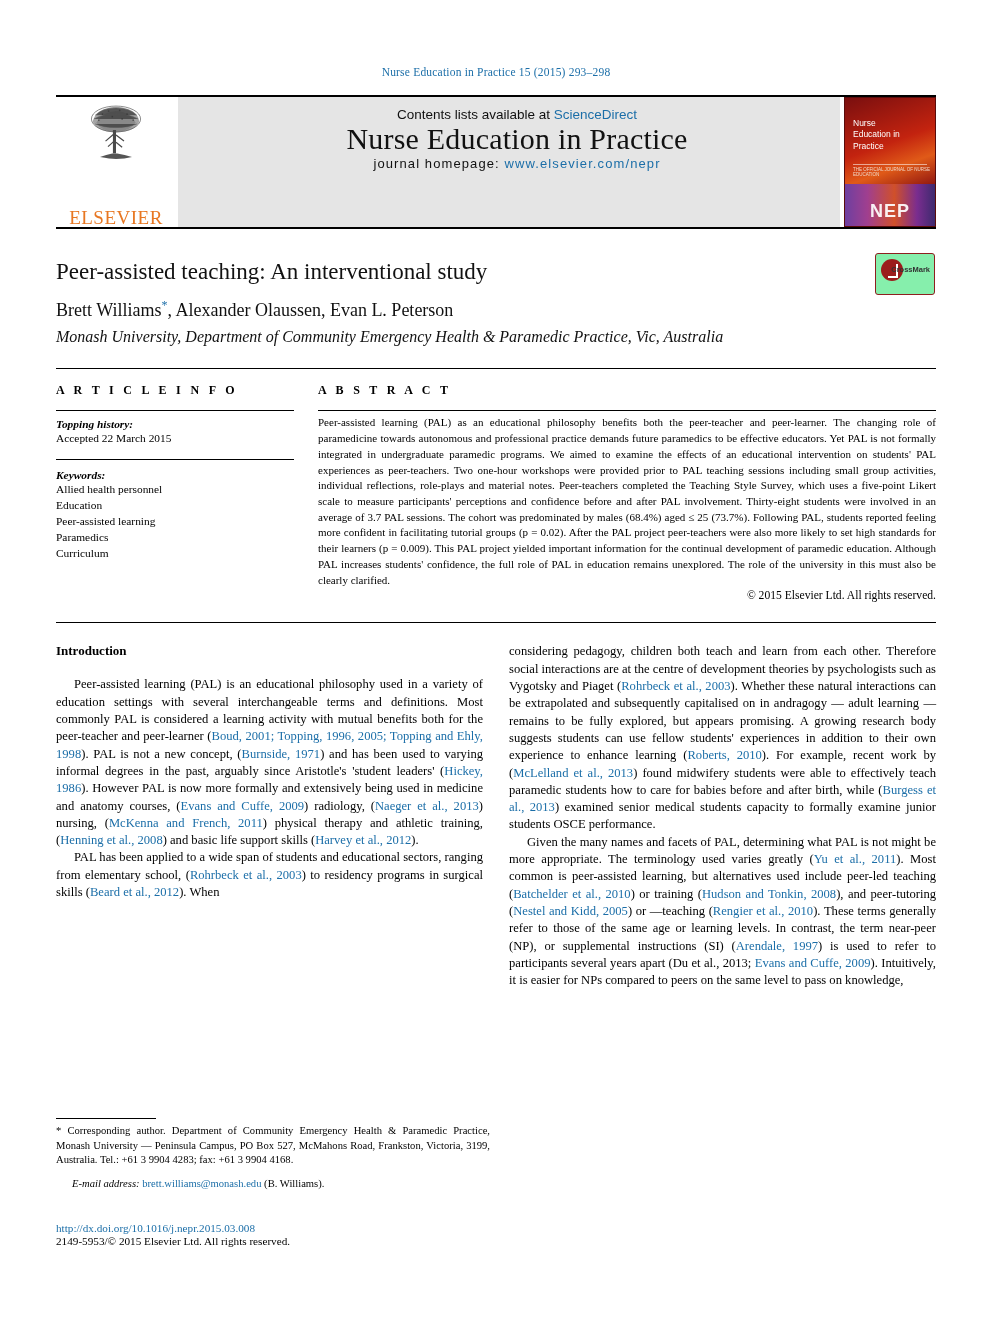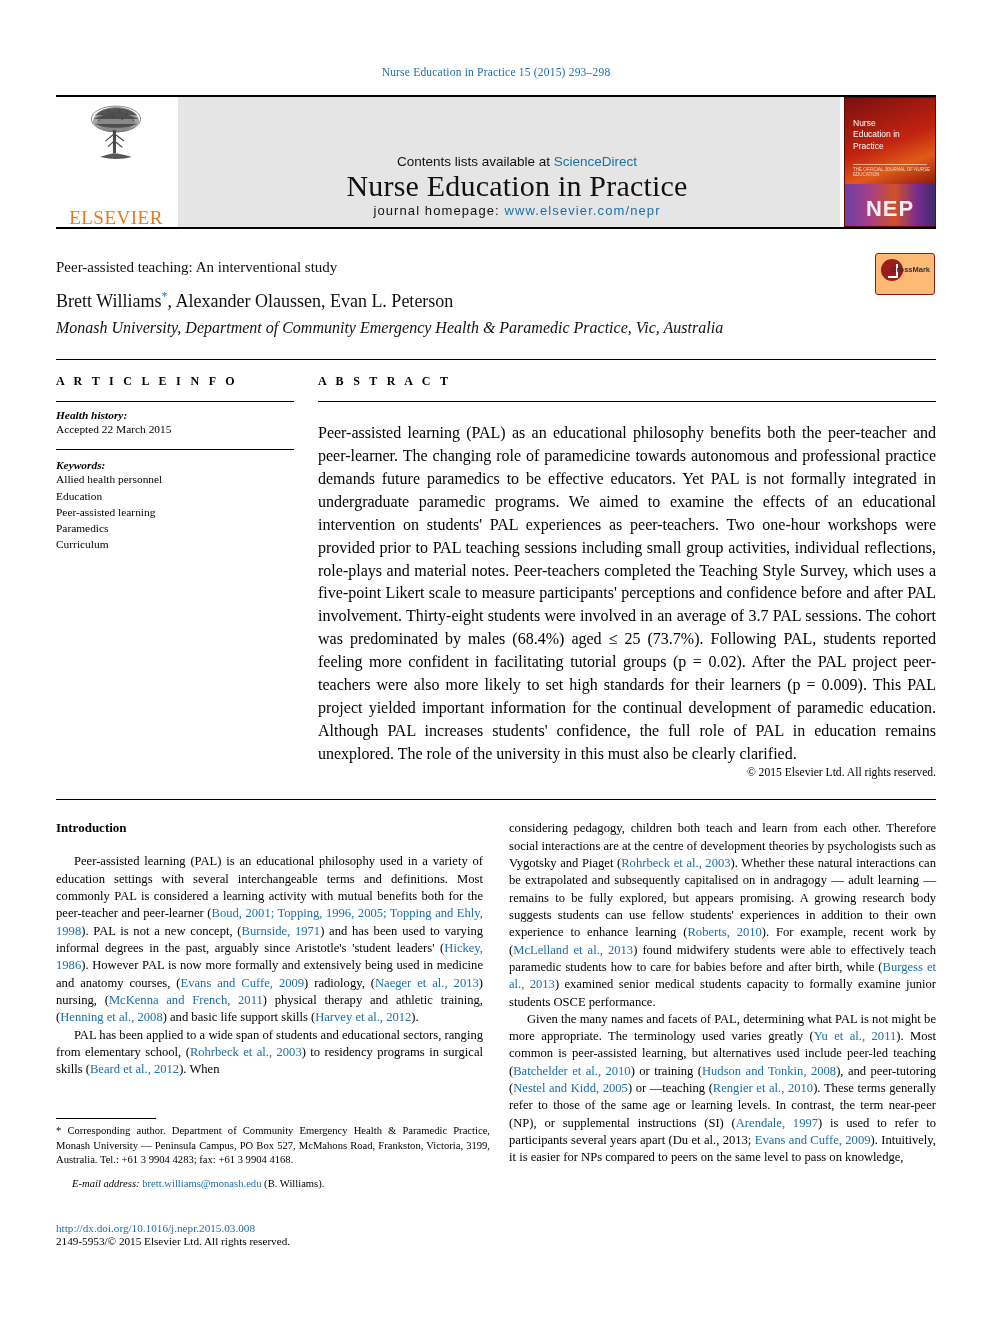--- a/index.html
+++ b/index.html
@@ -60,21 +60,21 @@
     font-weight: 400;
     line-height: 1;
     margin-top: 1px;
   }
   .masthead-center {
     flex: 1 1 auto;
     background: #e5e5e5;
     display: flex;
     flex-direction: column;
     align-items: center;
-    justify-content: flex-end;
+    justify-content: flex-start;
     padding: 10px 0 9px 16px;
     margin-left: 2px;
   }
   .contents-line {
     font-size: 13.5px;
     font-family: "Liberation Sans", sans-serif;
     color: #111;
   }
   .contents-line .sd {
     color: #1b6ea8;
@@ -118,35 +118,35 @@
     position:absolute; left:8px; top:69px;
     color:#f0d8c8; font-size:4.5px;
     font-family:"Liberation Sans", sans-serif;
   }
   .cover-thumb .cov-bottom {
     position:absolute; left:0; right:0; bottom:0; height:42px;
     background: linear-gradient(90deg,#6e3fa0 0%, #a03f8f 25%, #d0502a 55%, #7a2d8f 80%, #3d2a6e 100%);
   }
   .cover-thumb .cov-nep {
     position:absolute; left:0; right:0; bottom:4px;
-    text-align:center; color:#ffffff; font-size:22px; font-weight:bold;
+    text-align:center; color:#ffffff; font-size:18px; font-weight:bold;
     font-family:"Liberation Sans", sans-serif; letter-spacing:1px;
     opacity:.92;
   }
   .masthead-bottom-rule {
     border-top: 2.2px solid #000;
   }
 
   
   .title-block {
     margin-top: 30px;
     position: relative;
   }
   .paper-title {
-    font-size: 15px;
+    font-size: 23px;
     font-family: "Liberation Serif", serif;
     color: #111;
     line-height: 1.15;
   }
   .authors {
     font-size: 18px;
     margin-top: 13px;
     font-family: "Liberation Serif", serif;
     color: #111;
   }
@@ -166,21 +166,21 @@
     position: absolute;
     right: 0;
     top: -6px;
     width: 62px;
     text-align: center;
   }
   .crossmark .cm-box {
     width: 58px; height: 40px;
     border: 1px solid #8d1f1f;
     border-radius: 3px;
-    background: #fdba74;
+    background: #86efac;
     position: relative;
     margin: 0 auto;
   }
   .cm-circle {
     position:absolute; left:5px; top:5px;
     width:22px; height:22px; border-radius:50%;
     background:#9b1c1c;
   }
   .cm-circle:after {
     content:"";
@@ -225,24 +225,24 @@
     margin-top: 7px;
     font-weight: bold;
   }
   .ai-line {
     font-size: 11.4px;
     line-height: 1.42;
   }
   .ai-block { margin-top: 0; }
   .keywords-block { margin-top: 9px; }
   .abstract-body {
-    font-size: 16px;
+    font-size: 11px;
     line-height: 1.43;
     text-align: justify;
-    margin-top: 20px;
+    margin-top: 4px;
   }
   .copyright-line {
     text-align: right;
     font-size: 11.6px;
     margin-top: 1px;
   }
 
   
   .body-rule {
     border-top: 1.2px solid #000;
@@ -391,21 +391,21 @@
       </div>
     </div>
   </div>
 
   <div class="info-abstract">
 
     <div class="article-info">
       <div class="sec-head">A R T I C L E   I N F O</div>
       <div class="rule-thin"></div>
       <div class="ai-block">
-        <div class="ai-sub">Health history:</div>
+        <div class="ai-sub">Topping history:</div>
         <div class="ai-line">Accepted 22 March 2015</div>
       </div>
       <div class="rule-thin"></div>
       <div class="keywords-block">
         <div class="ai-sub">Keywords:</div>
         <div class="ai-line">Allied health personnel</div>
         <div class="ai-line">Education</div>
         <div class="ai-line">Peer-assisted learning</div>
         <div class="ai-line">Paramedics</div>
         <div class="ai-line">Curriculum</div>

